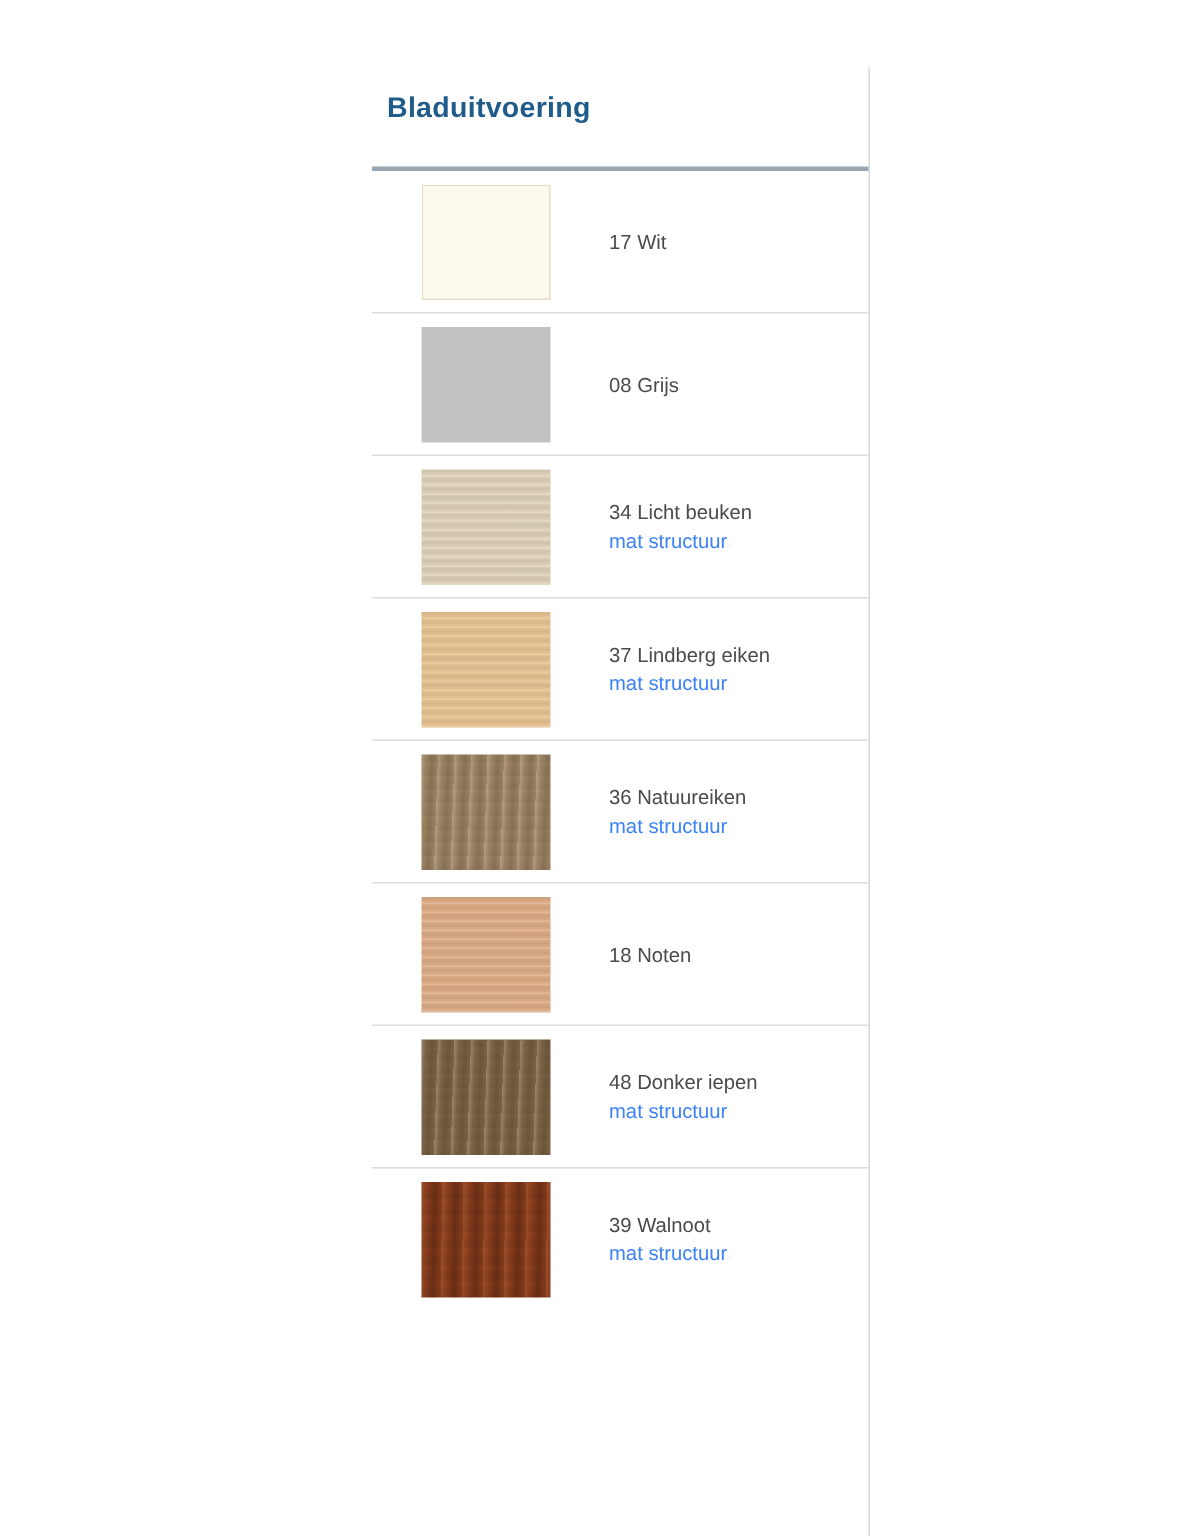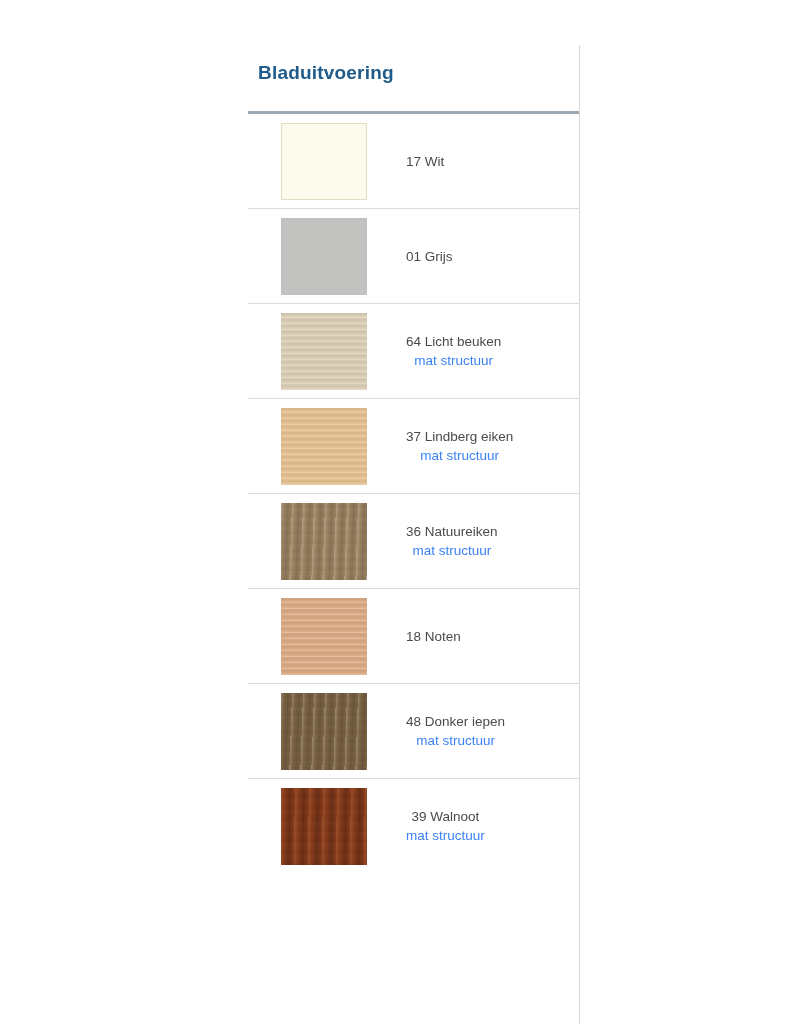--- a/index.html
+++ b/index.html
@@ -66,21 +66,20 @@
     left: 0;
     top: 69px;
     width: 331px;
   }
   .row {
     position: relative;
     height: 94px;
     border-bottom: 1px solid #dcdcdc;
     display: flex;
     align-items: center;
-    text-align: center;
   }
   .row:last-child {
     border-bottom: none;
   }
   .swatch-wrap {
     width: 152px;
     display: flex;
     justify-content: center;
     align-items: center;
   }
@@ -127,29 +126,29 @@
             </div>
           </div>
           <div class="label"><span>17 Wit</span></div>
         </div>
         <div class="row">
           <div class="swatch-wrap">
             <div class="swatch" style="background: rgb(194, 195, 192);">
               <div class="grain" style=""></div>
             </div>
           </div>
-          <div class="label"><span>01 Grijs</span></div>
+          <div class="label"><span>08 Grijs</span></div>
         </div>
         <div class="row">
           <div class="swatch-wrap">
             <div class="swatch" style="background: rgb(217, 205, 180);">
               <div class="grain" style="background-image: repeating-linear-gradient(0deg, rgba(255,255,255,0.30) 0px, rgba(255,255,255,0.00) 2px, rgba(0,0,0,0.05) 4px, rgba(0,0,0,0.00) 6px);"></div>
             </div>
           </div>
-          <div class="label"><span>64 Licht beuken</span><span class="sub">mat structuur</span></div>
+          <div class="label"><span>34 Licht beuken</span><span class="sub">mat structuur</span></div>
         </div>
         <div class="row">
           <div class="swatch-wrap">
             <div class="swatch" style="background: rgb(227, 191, 144);">
               <div class="grain" style="background-image: repeating-linear-gradient(0deg, rgba(255,255,255,0.30) 0px, rgba(255,255,255,0.00) 2px, rgba(0,0,0,0.05) 4px, rgba(0,0,0,0.00) 6px);"></div>
             </div>
           </div>
           <div class="label"><span>37 Lindberg eiken</span><span class="sub">mat structuur</span></div>
         </div>
         <div class="row">

